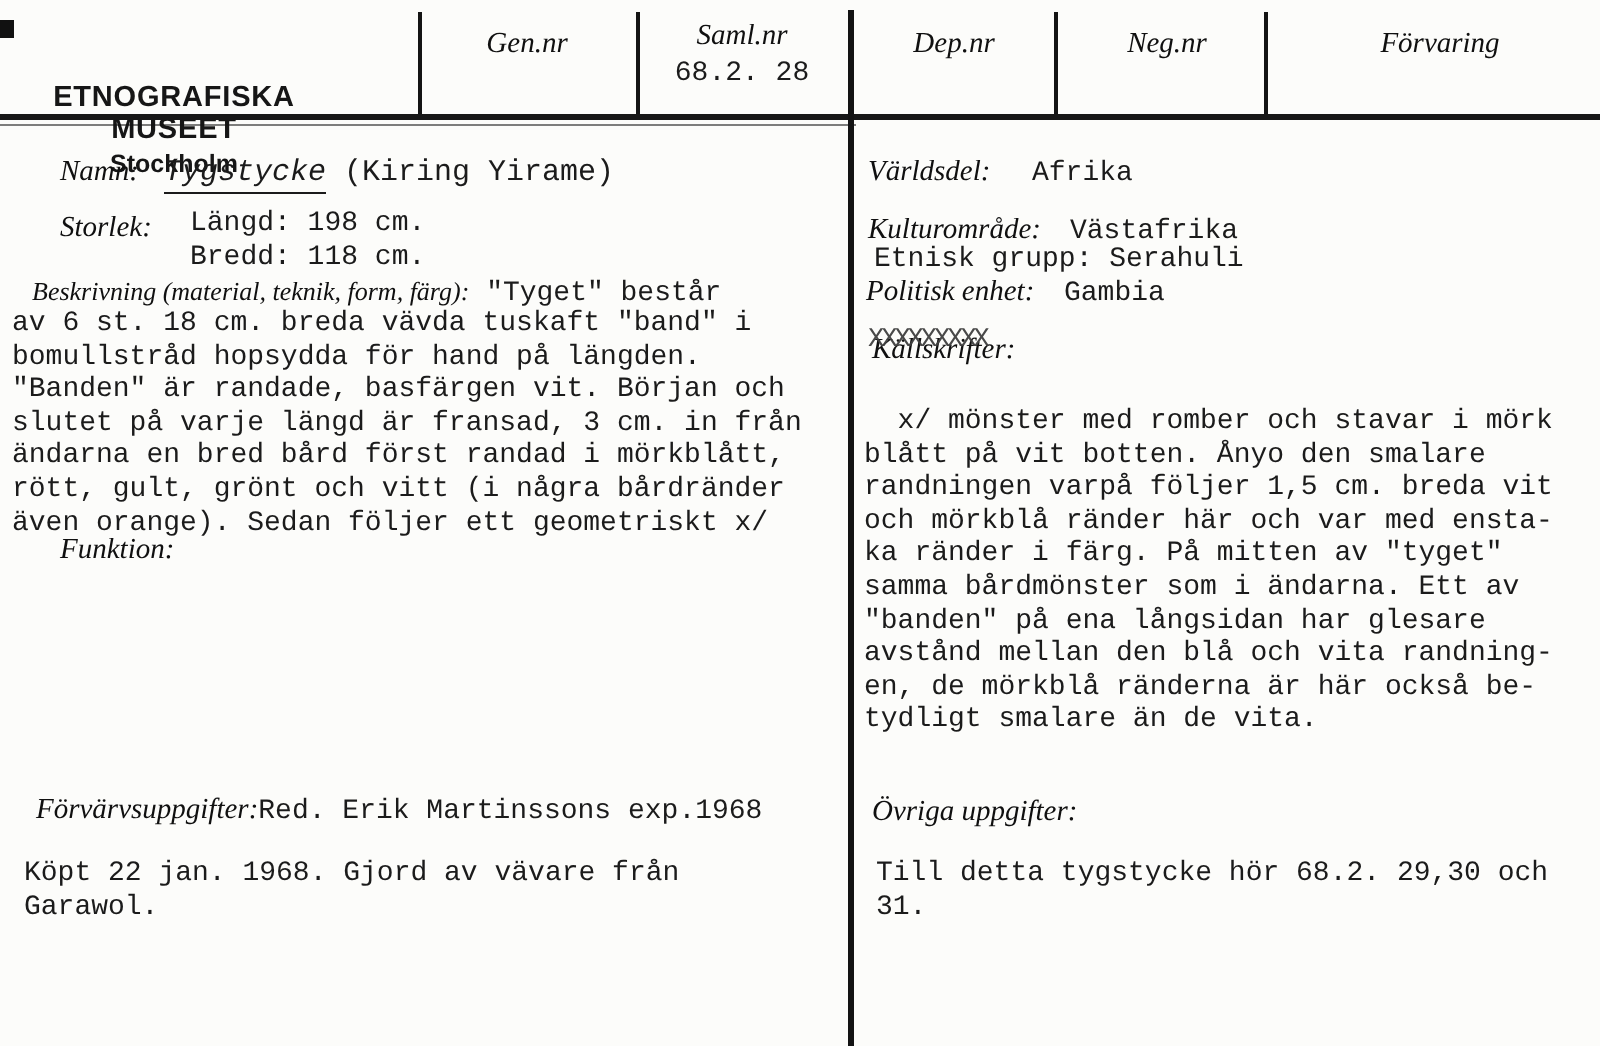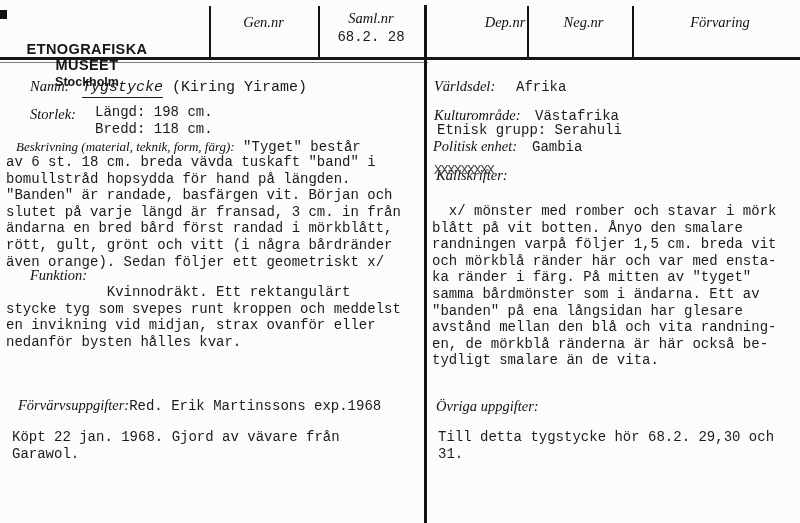--- a/index.html
+++ b/index.html
@@ -61,21 +61,21 @@
     <div class="museum-city">Stockholm</div>
   </div>
 
   <div class="hdr-cell lbl" style="left:209px;top:14px;width:109px;">Gen.nr</div>
 
   <div class="hdr-cell" style="left:318px;top:10px;width:106px;">
     <div class="lbl">Saml.nr</div>
     <div class="tw" style="margin-top:2px;">68.2. 28</div>
   </div>
 
-  <div class="hdr-cell lbl" style="left:427px;top:14px;width:100px;padding-left:28px;">Dep.nr</div>
+  <div class="hdr-cell lbl" style="left:427px;top:14px;width:100px;">Dep.nr</div>
   <div class="hdr-cell lbl" style="left:527px;top:14px;width:113px;font-style:italic;">Neg.nr</div>
   <div class="hdr-cell lbl" style="left:632px;top:14px;width:176px;">Förvaring</div>
 
   <div class="vsep" style="left:209px;"></div>
   <div class="vsep" style="left:318px;"></div>
   <div class="vsep" style="left:527px;"></div>
   <div class="vsep" style="left:632px;"></div>
   <div class="hline"></div>
   <div class="hline2"></div>
 
@@ -97,24 +97,20 @@
   </div>
   <div class="abs tw" style="left:6px;top:154px;">av 6 st. 18 cm. breda vävda tuskaft "band" i
 bomullstråd hopsydda för hand på längden.
 "Banden" är randade, basfärgen vit. Början och
 slutet på varje längd är fransad, 3 cm. in från
 ändarna en bred bård först randad i mörkblått,
 rött, gult, grönt och vitt (i några bårdränder
 även orange). Sedan följer ett geometriskt x/</div>
 
   <div class="abs lbl" style="left:30px;top:267px;">Funktion:</div>
-  <div class="abs tw" style="left:6px;top:284px;">            Kvinnodräkt. Ett rektangulärt
-stycke tyg som svepes runt kroppen och meddelst
-en invikning vid midjan, strax ovanför eller
-nedanför bysten hålles kvar.</div>
 
   <div class="abs" style="left:18px;top:396px;">
     <span class="lbl">Förvärvsuppgifter:</span><span class="tw">Red. Erik Martinssons exp.1968</span>
   </div>
   <div class="abs tw" style="left:12px;top:429px;">Köpt 22 jan. 1968. Gjord av vävare från
 Garawol.</div>
 
   
   <div class="abs row" style="left:434px;top:78px;">
     <span class="lbl w80">Världsdel:</span>

